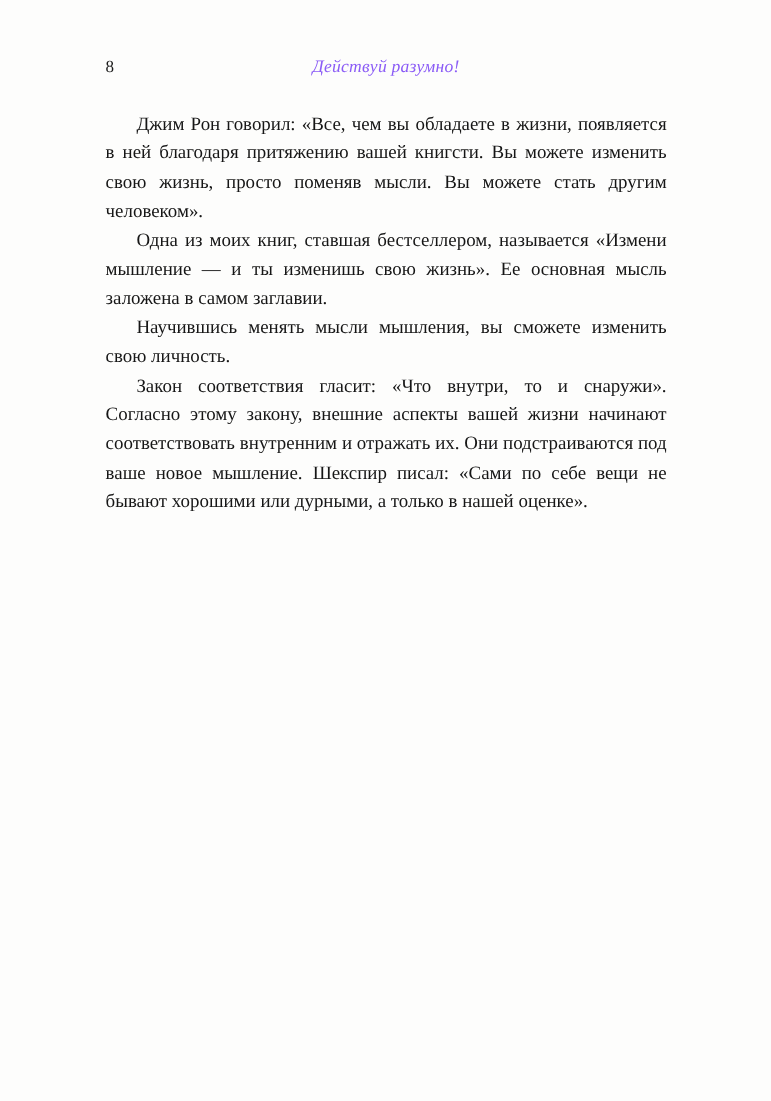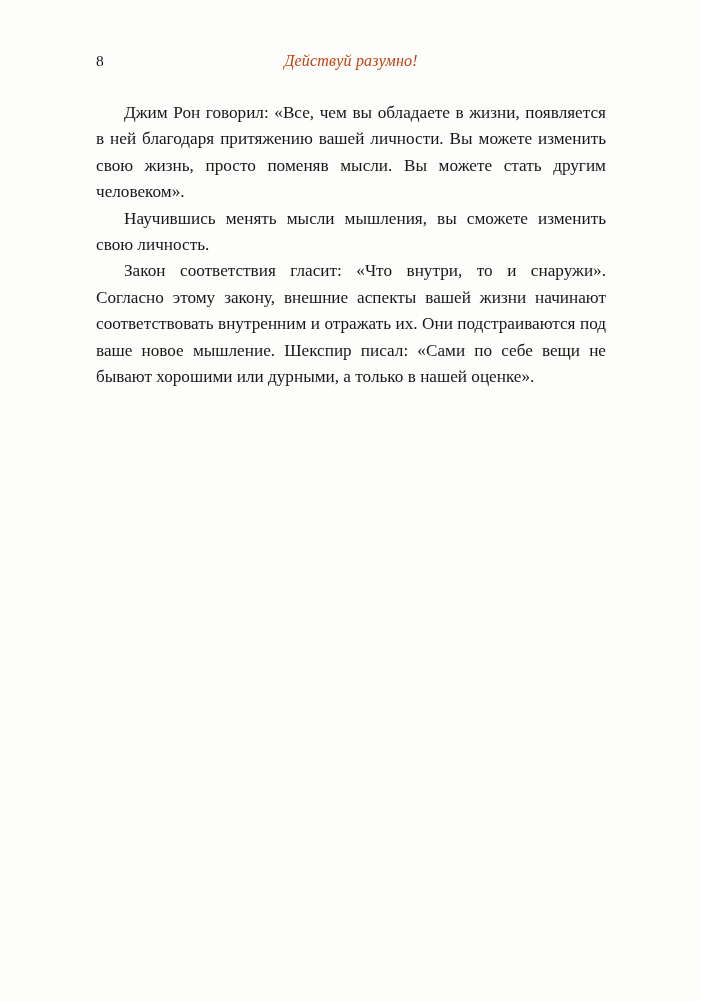--- a/index.html
+++ b/index.html
@@ -45,21 +45,21 @@
     text-align: left;
     font-family: "Liberation Serif", serif;
   }
 
   .running-title {
     flex: 1;
     text-align: center;
     font-style: italic;
     font-size: 16px;
     letter-spacing: 0.2px;
-    color: #c2410c;
+    color: #8b5cf6;
     padding-right: 26px;
   }
 
   .body-text p {
     margin: 0;
     text-align: justify;
     text-justify: inter-word;
     text-indent: 28px;
     font-size: 17.2px;
     line-height: 26.4px;
@@ -77,19 +77,20 @@
 
 <div class="page">
   <div class="page-inner">
 
     <div class="running-head">
       <div class="folio">8</div>
       <div class="running-title">Действуй разумно!</div>
     </div>
 
     <div class="body-text">
-      <p>Джим Рон говорил: «Все, чем вы обладаете в жизни, появляется в ней благодаря притяжению вашей лично­сти. Вы можете изменить свою жизнь, просто поменяв мысли. Вы можете стать другим человеком».</p>
+      <p>Джим Рон говорил: «Все, чем вы обладаете в жизни, появляется в ней благодаря притяжению вашей книг­сти. Вы можете изменить свою жизнь, просто поменяв мысли. Вы можете стать другим человеком».</p>
+      <p>Одна из моих книг, ставшая бестселлером, называется «Измени мышление — и ты изменишь свою жизнь». Ее основная мысль заложена в самом заглавии.</p>
       <p>Научившись менять мысли мышления, вы сможете из­менить свою личность.</p>
       <p>Закон соответствия гласит: «Что внутри, то и сна­ружи». Согласно этому закону, внешние аспекты вашей жизни начинают соответствовать внутренним и отражать их. Они подстраиваются под ваше новое мышление. Шекспир писал: «Сами по себе вещи не бывают хоро­шими или дурными, а только в нашей оценке».</p>
     </div>
 
   </div>
 </div>
 
 </body></html>

